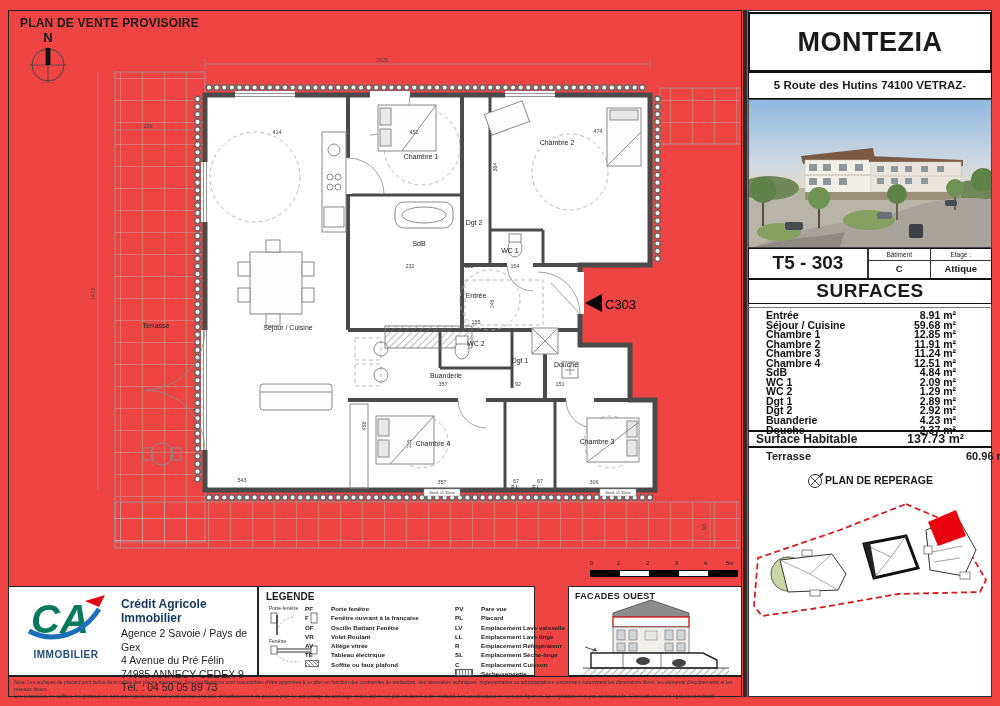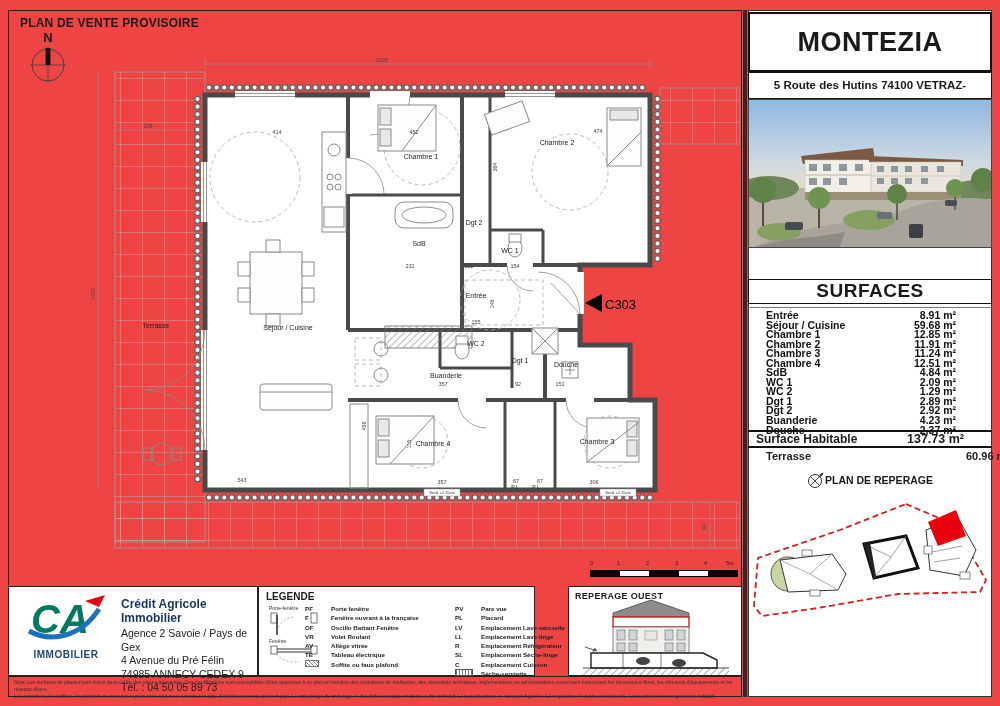--- a/index.html
+++ b/index.html
@@ -423,21 +423,21 @@
           <span>Emplacement Cuisson</span>
         </div>
         <div class="lrow">
           <span class="labbr"><span class="radiator-swatch"></span></span>
           <span>Sèche-serviette</span>
         </div>
       </div>
   </div>
 
   <div class="abs box-facades bordered">
-    <div class="facades-title">REPERAGE OUEST</div>
+    <div class="facades-title">FACADES OUEST</div>
     <svg class="abs" style="left:14px;top:10px;" width="146" height="78" viewBox="0 0 146 78">
       <defs>
         <pattern id="hatch2" width="5" height="5" patternUnits="userSpaceOnUse" patternTransform="rotate(45)">
           <line x1="0" y1="0" x2="0" y2="5" stroke="#555" stroke-width="1"></line>
         </pattern>
       </defs>
       <polygon points="30,16 68,3 106,16 106,20 30,20" fill="#8c8c8c" stroke="#444" stroke-width="0.8"></polygon>
       <rect x="30" y="20" width="76" height="10" fill="#fff" stroke="#d11f1f" stroke-width="1.4"></rect>
       <rect x="30" y="30" width="76" height="26" fill="#f0efec" stroke="#666" stroke-width="0.8"></rect>
       <rect x="34" y="33" width="8" height="10" fill="#cfd4d6" stroke="#555" stroke-width="0.5"></rect>
@@ -523,20 +523,29 @@
           <circle cx="206" cy="88" r="9" fill="#6f9353"></circle>
         <circle cx="234" cy="80" r="12" fill="#5f8248"></circle>
       </g>
       <rect x="36" y="122" width="18" height="8" rx="2" fill="#474c52"></rect>
       <rect x="128" y="112" width="15" height="7" rx="2" fill="#6a6f75"></rect>
       <rect x="196" y="100" width="12" height="6" rx="2" fill="#474c52"></rect>
       <rect x="160" y="124" width="14" height="14" rx="2" fill="#3c4046"></rect>
     </svg>
   </div>
 
+  <div class="abs p-unitrow">
+    <div class="p-unit">T5 - 303</div>
+    <div class="p-bt">
+      <div class="h">Bâtiment</div>
+      <div class="h">Etage :</div>
+      <div class="v">C</div>
+      <div class="v">Attique</div>
+    </div>
+  </div>
 
   <div class="abs p-surfhead">SURFACES</div>
   <div class="abs p-list">
       <div class="srow">
         <span>Entrée</span>
         <span>8.91 m²</span>
       </div>
       <div class="srow">
         <span>Séjour / Cuisine</span>
         <span>59.68 m²</span>

